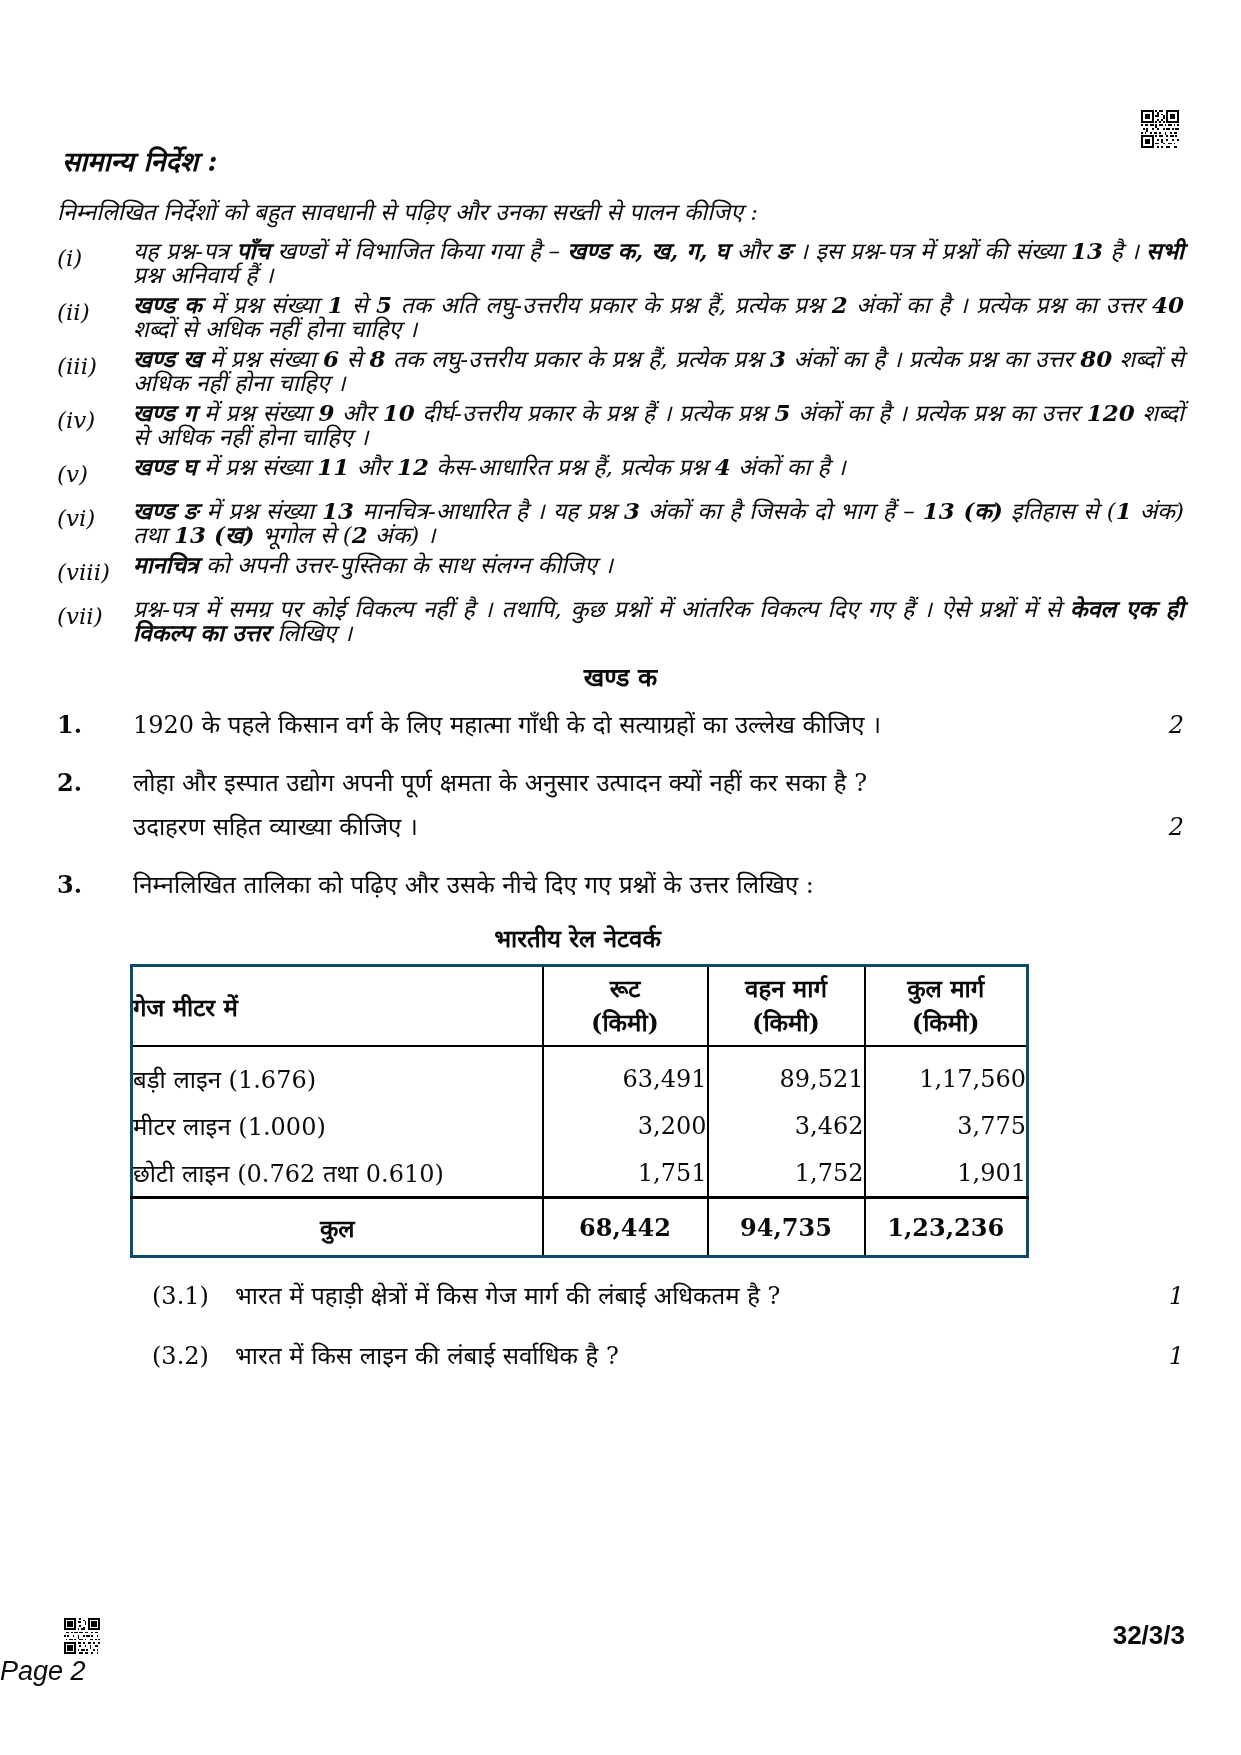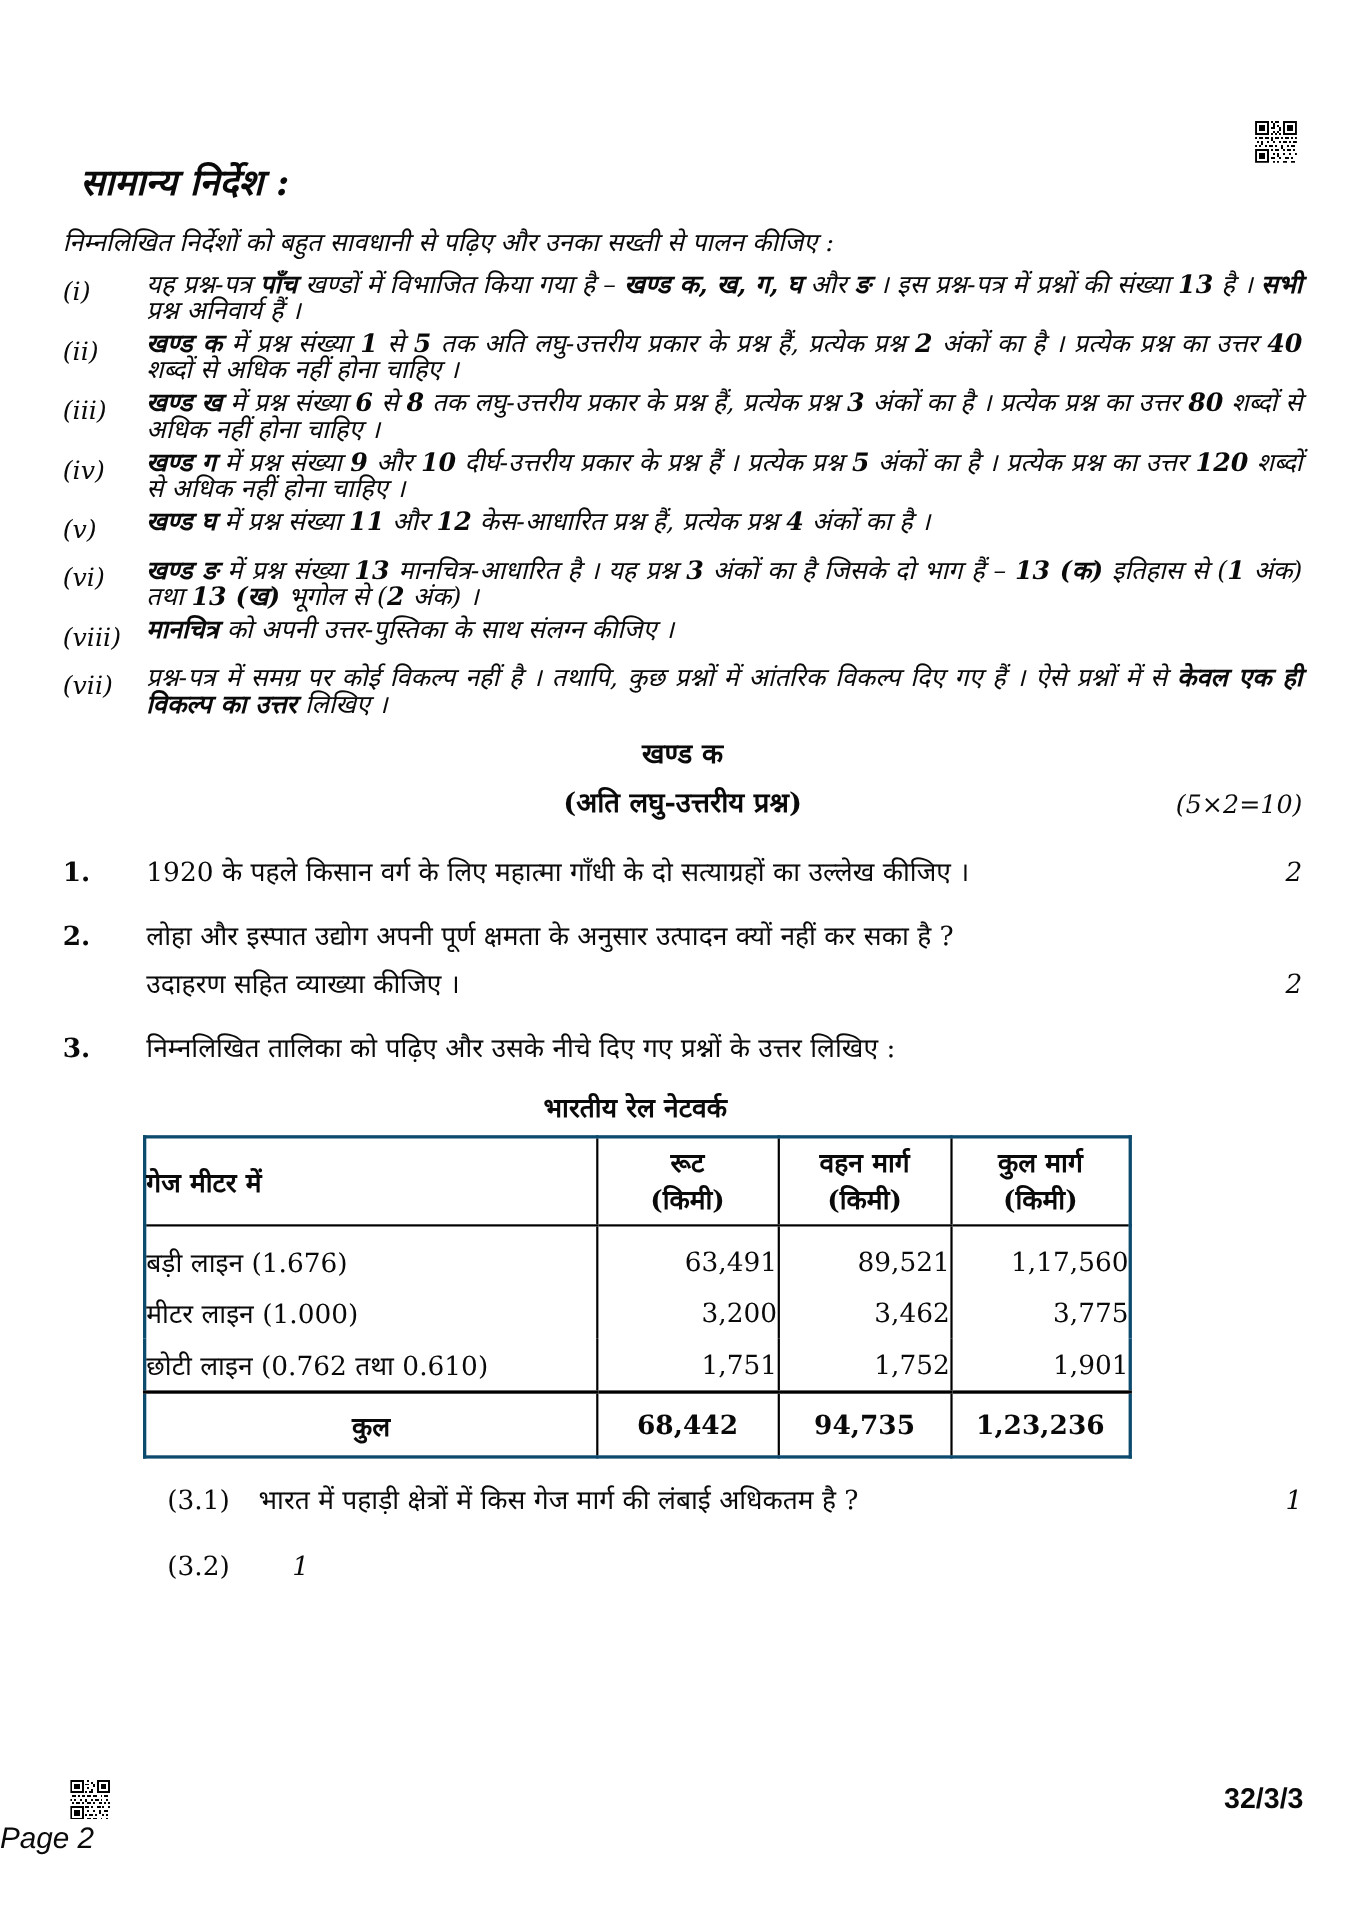--- a/index.html
+++ b/index.html
@@ -14,22 +14,22 @@
   .page {
     position: absolute; inset: 0;
     padding: 142px 57px 0 57px;
     box-sizing: border-box;
   }
   .qr { position: absolute; line-height: 0; }
   .qr-top { top: 110px; right: 62px; }
   .qr-bottom { left: 64px; top: 1618px; }
 
   .gi-heading {
-    font-size: 33px; font-weight: bold; font-style: italic;
-    margin: 0 0 16px 16px;
+    font-size: 27px; font-weight: bold; font-style: italic;
+    margin: 0 0 16px 5px;
   }
   .gi-intro {
     font-size: 23px; font-style: italic;
     margin: 0 0 12px 0;
   }
   .inst-list { font-style: italic; font-size: 23px; }
   .inst-row { display: flex; margin-bottom: 6px; }
   .inst-num { width: 76px; flex: 0 0 76px; }
   .inst-text { flex: 1; margin: 0; text-align: justify; line-height: 24px; }
   .inst-text .bold { font-weight: bold; }
@@ -127,24 +127,20 @@
       <span class="inst-num">(viii)</span>
       <p class="inst-text"><span class="bold">मानचित्र</span><span> को अपनी उत्तर-पुस्तिका के साथ संलग्न कीजिए ।</span></p>
     </div>
     <div class="inst-row">
       <span class="inst-num">(vii)</span>
       <p class="inst-text"><span>प्रश्न-पत्र में समग्र पर कोई विकल्प नहीं है । तथापि, कुछ प्रश्नों में आंतरिक विकल्प दिए गए हैं । ऐसे प्रश्नों में से </span><span class="bold">केवल एक ही विकल्प का उत्तर</span><span> लिखिए ।</span></p>
     </div>
   </div>
 
   <div class="section-title">खण्ड क</div>
-  <div class="section-subrow">
-    <span class="section-subtitle">(अति लघु-उत्तरीय प्रश्न)</span>
-    <span class="section-marks">(5×2=10)</span>
-  </div>
 
   <div class="q-row">
     <span class="q-num">1.</span>
     <p class="q-text">1920 के पहले किसान वर्ग के लिए महात्मा गाँधी के दो सत्याग्रहों का उल्लेख कीजिए ।</p>
     <span class="q-marks">2</span>
   </div>
 
   <div class="q-row">
     <span class="q-num">2.</span>
     <p class="q-text">लोहा और इस्पात उद्योग अपनी पूर्ण क्षमता के अनुसार उत्पादन क्यों नहीं कर सका है ?
@@ -212,20 +208,21 @@
     </tbody>
   </table>
 
   <div class="subq-row">
     <span class="subq-num">(3.1)</span>
     <p class="subq-text">भारत में पहाड़ी क्षेत्रों में किस गेज मार्ग की लंबाई अधिकतम है ?</p>
     <span class="subq-marks">1</span>
   </div>
   <div class="subq-row">
     <span class="subq-num">(3.2)</span>
+    <p class="subq-text">भारत में किस लाइन की लंबाई सर्वाधिक है ?</p>
     <span class="subq-marks">1</span>
   </div>
 
   <div class="qr qr-bottom">
     <svg viewBox="0 0 21 21" width="36" height="36" shape-rendering="crispEdges" aria-hidden="true">
       <path fill="#000" d="M0 0h7v7H0zM14 0h7v7h-7zM0 14h7v7H0z"></path>
       <path fill="#fff" d="M1 1h5v5H1zM15 1h5v5h-5zM1 15h5v5H1z"></path>
       <path fill="#000" d="M2 2h3v3H2zM16 2h3v3h-3zM2 16h3v3H2z"></path>
       <path fill="#000" d="M9 0h1v1H9zM11 1h1v1h-1zM8 2h2v1H8zM12 2h1v2h-1zM9 4h1v1H9zM11 5h1v1h-1zM8 6h1v1H8zM10 6h2v1h-2zM1 8h2v1H1zM4 8h1v1H4zM6 8h2v1H6zM9 8h2v1H9zM12 8h2v1h-2zM16 8h1v1h-1zM18 8h2v1h-2zM0 10h1v1H0zM2 10h1v1H2zM5 10h1v1H5zM8 10h1v2H8zM11 10h1v1h-1zM13 10h2v1h-2zM16 10h1v1h-1zM19 10h1v1h-1zM1 12h1v1H1zM3 12h2v1H3zM6 12h1v1H6zM9 12h2v1H9zM12 12h1v1h-1zM15 12h2v1h-2zM18 12h1v1h-1zM20 12h1v1h-1zM8 14h2v1H8zM11 14h1v1h-1zM14 14h2v1h-2zM17 14h1v1h-1zM20 14h1v1h-1zM9 16h1v1H9zM12 16h1v1h-1zM15 16h1v2h-1zM18 16h2v1h-2zM8 18h1v1H8zM10 18h2v1h-2zM13 18h1v1h-1zM17 18h1v1h-1zM19 18h1v1h-1zM9 20h2v1H9zM12 20h2v1h-2zM16 20h1v1h-1zM19 20h1v1h-1z"></path>
     </svg>

